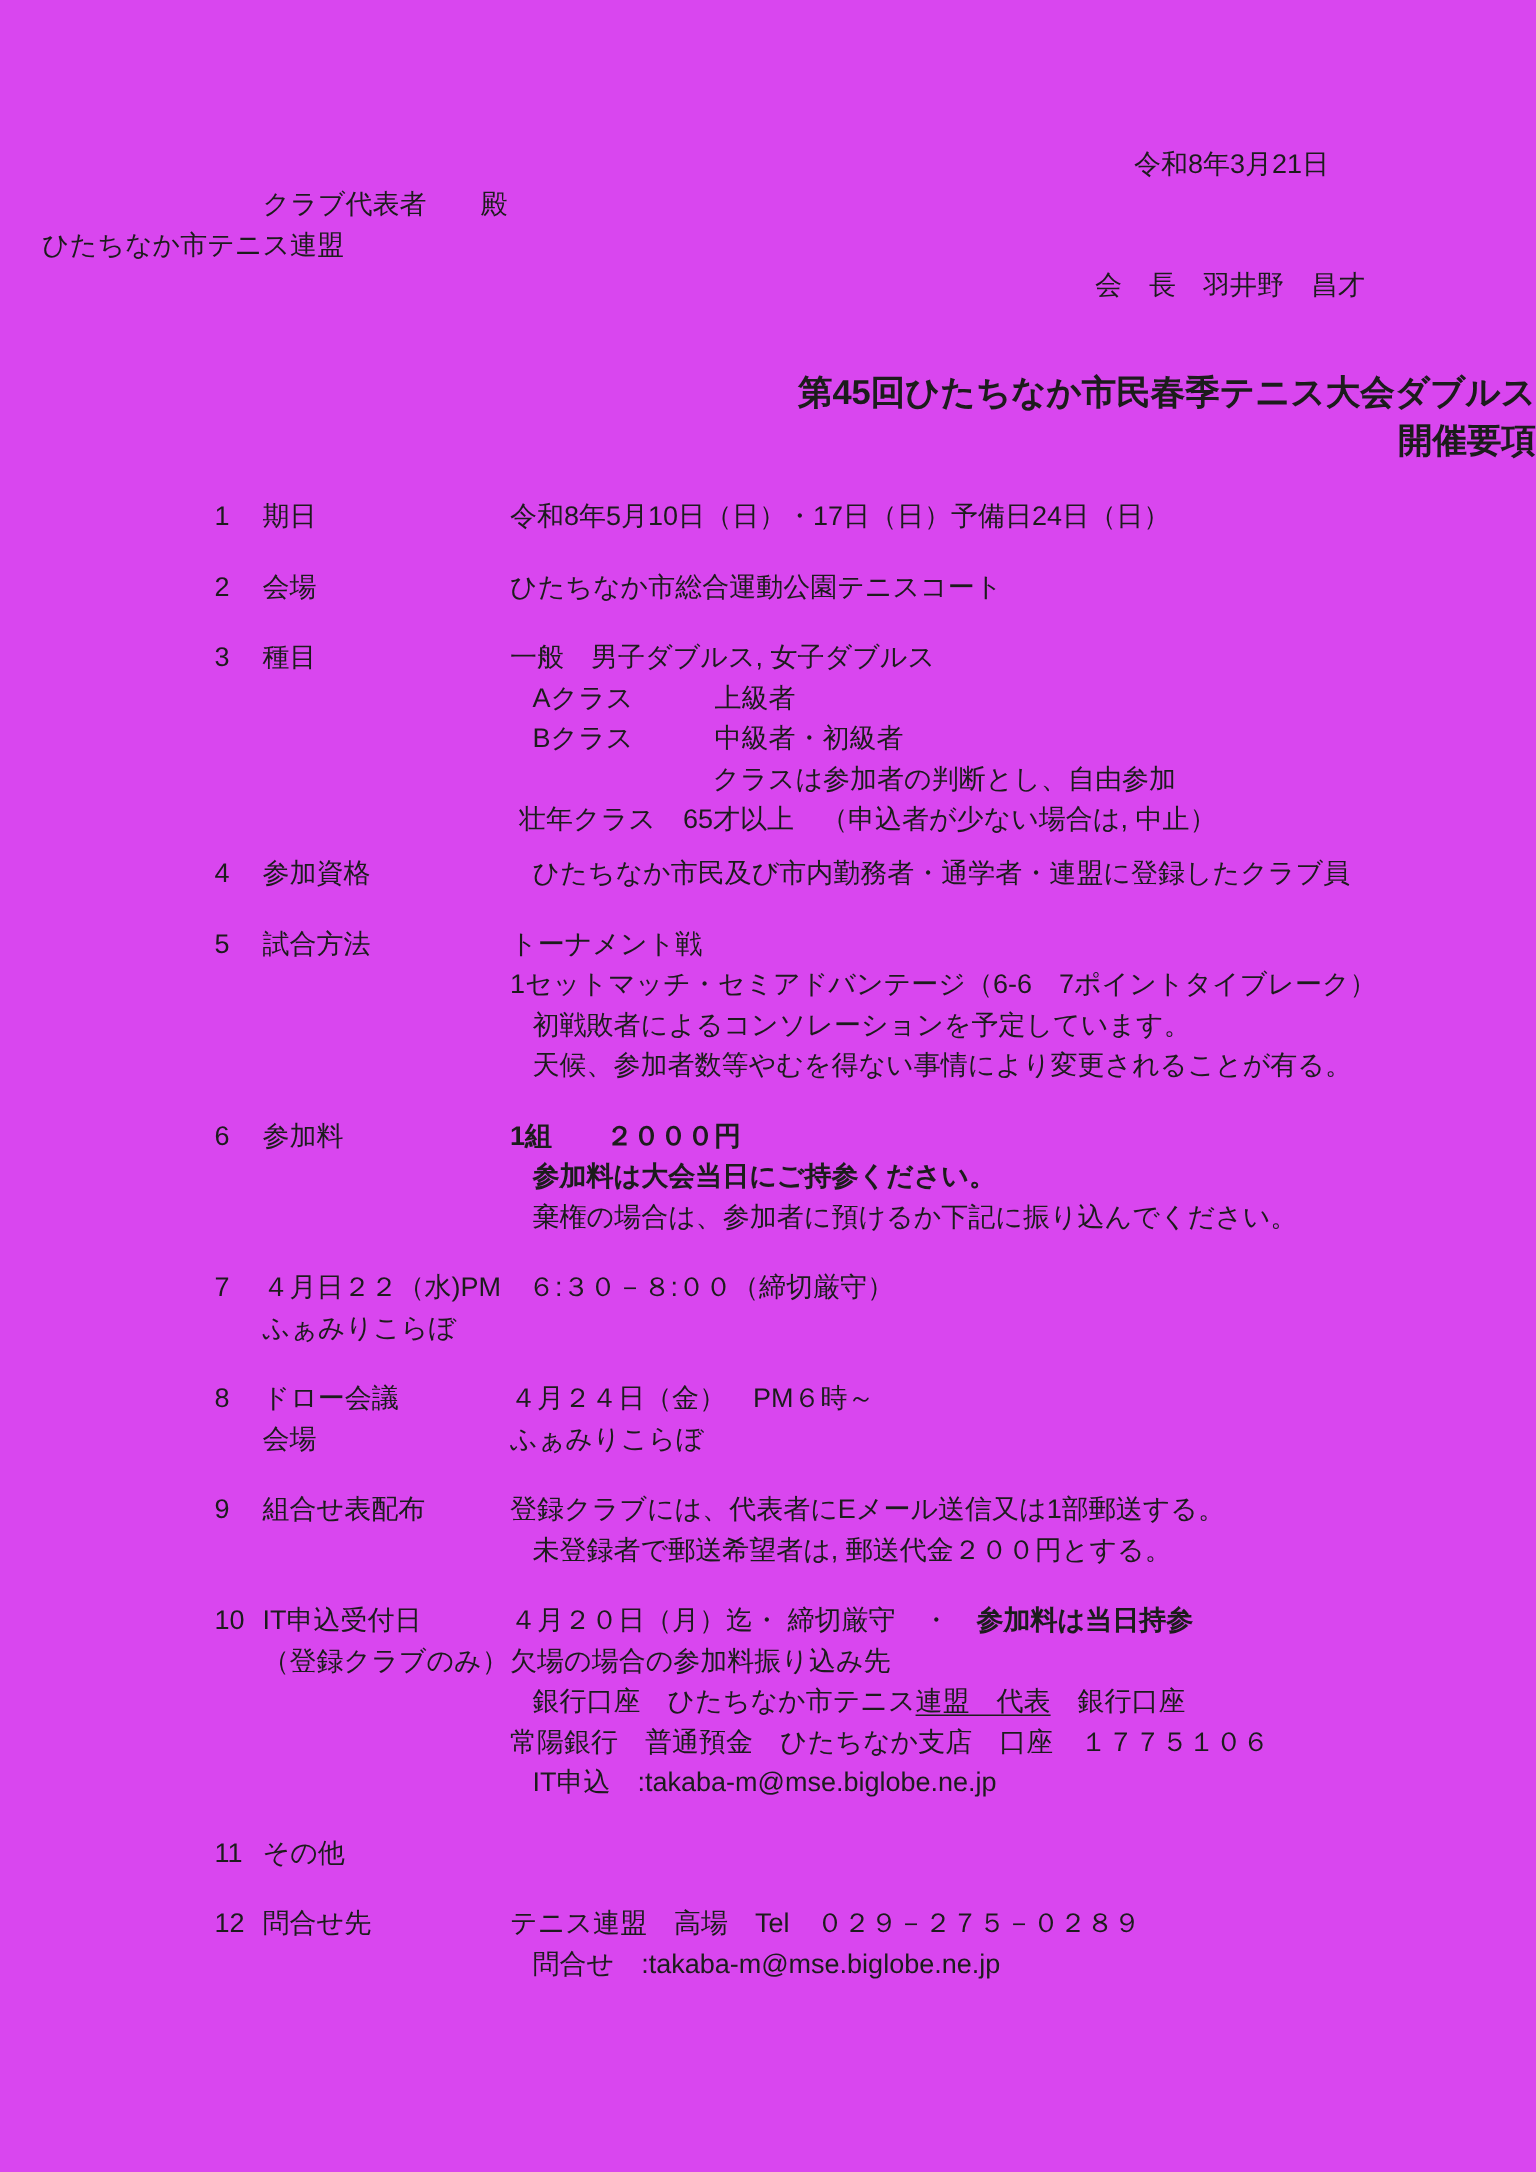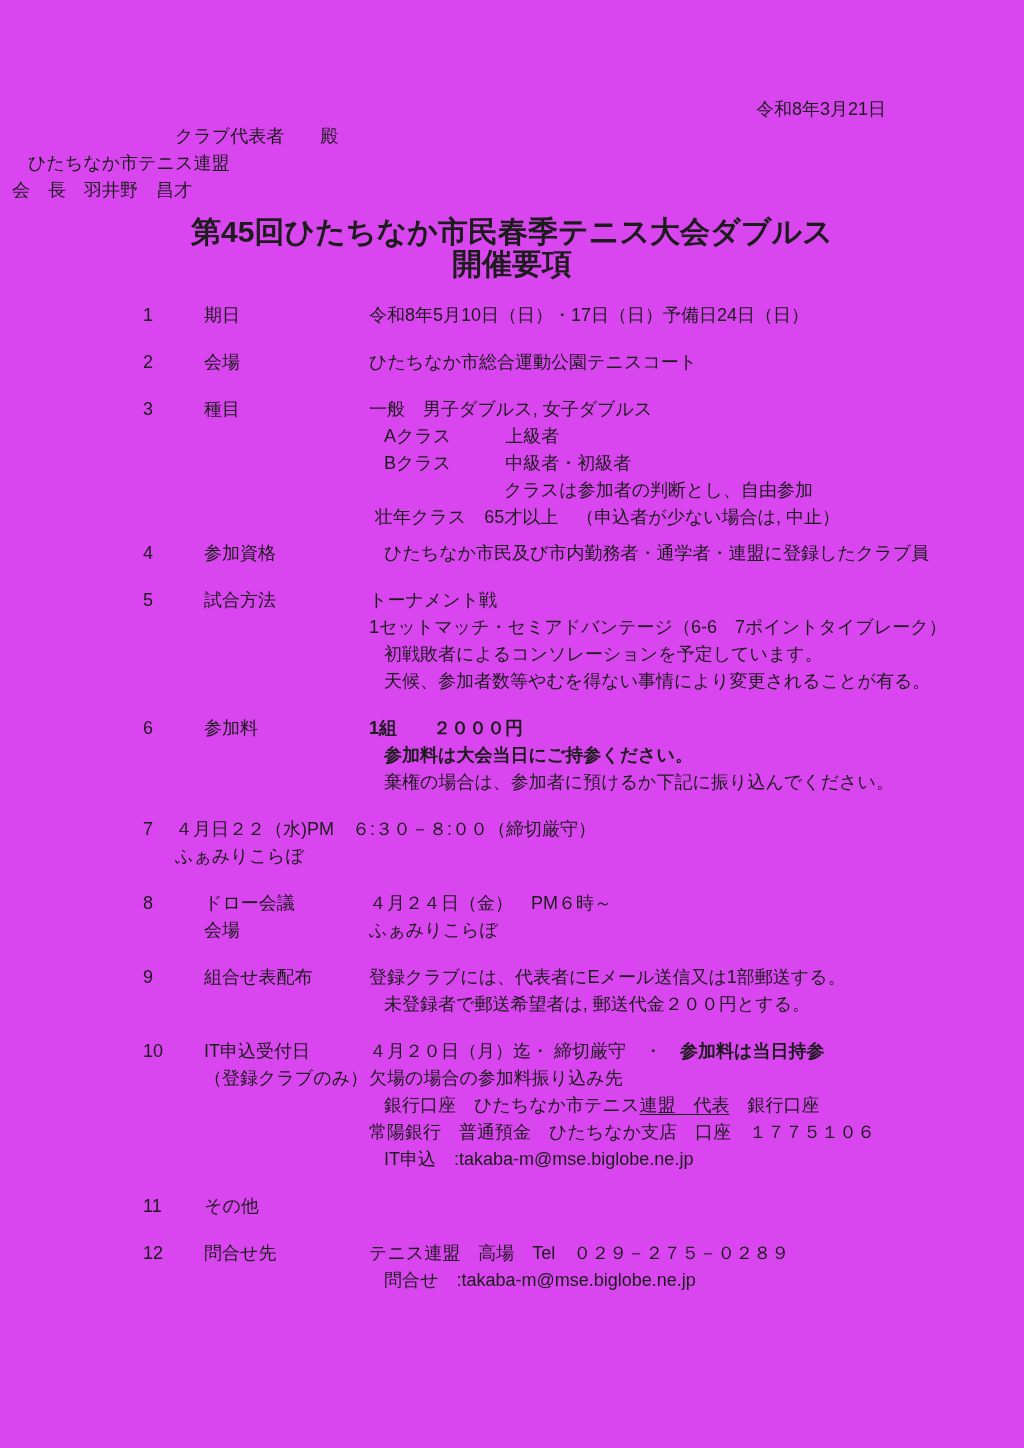--- a/index.html
+++ b/index.html
@@ -11,33 +11,33 @@
     background: #d946ef;
     color: #1c1c1c;
     font-family: "Liberation Sans", "DejaVu Sans", sans-serif;
     font-size: 18px;
     line-height: 27px;
     overflow: hidden;
   }
   .hdr-date      { padding-top: 96px; text-align: right; padding-right: 138px; }
   .hdr-recipient { padding-left: 175px; }
   .hdr-org       { text-align: left; padding-right: 44px; margin-left: 28px; }
-  .hdr-president { text-align: left; padding-right: 114px; margin-left: 12px; }
+  .hdr-president { text-align: right; padding-right: 114px; margin-left: 12px; }
   .title {
-    margin: 12px 0 0 0;
-    text-align: center;
-    font-size: 30px;
+    margin: 41px 0 0 0;
+    text-align: right;
+    font-size: 23px;
     font-weight: bold;
     line-height: 32px;
   }
   .items { margin-top: 22px; padding-left: 143px; padding-right: 36px; }
   .item  { display: flex; margin-bottom: 20px; }
   .item.tight { margin-bottom: 9px; }
   .no      { width: 32px;  flex: none; }
-  .label   { width: 165px; flex: none; margin-left: 29px; }
+  .label   { width: 165px; flex: none; }
   .content { flex: 1; min-width: 0; }
   .line { white-space: nowrap; }
   .b  { font-weight: bold; }
   .i1 { padding-left: 15px; }
   .ih { padding-left: 6px; }
   .i2 { padding-left: 135px; }
   .u  { text-decoration: underline; text-underline-offset: 3px; margin-top: 22px; }
 </style>
 </head>
 <body>

